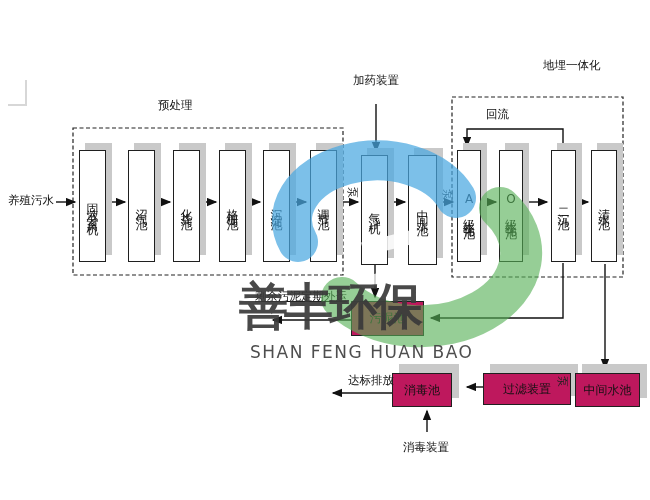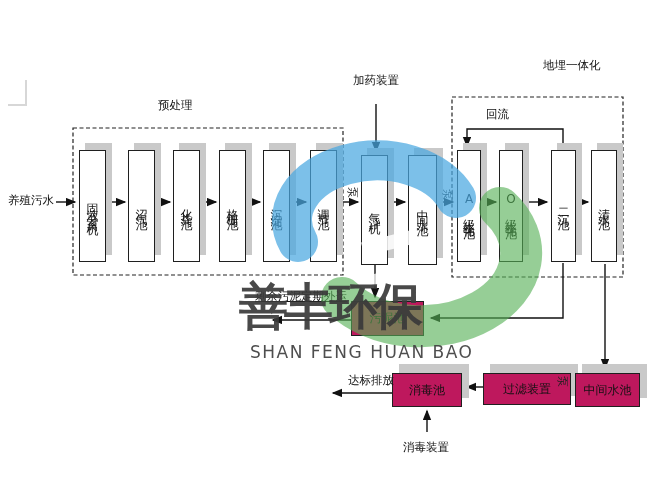--- a/index.html
+++ b/index.html
@@ -134,21 +134,21 @@
   <div class="vbox" style="left:551px;top:150px;width:25px;height:112px;">
       <span class="vtext">二沉池</span>
     </div>
   <div class="vbox" style="left:591px;top:150px;width:26px;height:112px;">
       <span class="vtext">清水池</span>
     </div>
 
   <div class="hbox" style="left:351px;top:301px;width:73px;height:35px;">
       <span>污泥池</span>
     </div>
-  <div class="hbox shadowed" style="left:392px;top:373px;width:70px;height:34px;">
+  <div class="hbox shadowed" style="left:392px;top:373px;width:60px;height:34px;">
       <span>消毒池</span>
     </div>
   <div class="hbox shadowed" style="left:483px;top:373px;width:88px;height:32px;">
       <span>过滤装置</span>
     </div>
   <div class="hbox shadowed" style="left:575px;top:373px;width:65px;height:34px;">
       <span>中间水池</span>
     </div>
 
   <svg id="wm-logo" width="650" height="500">

